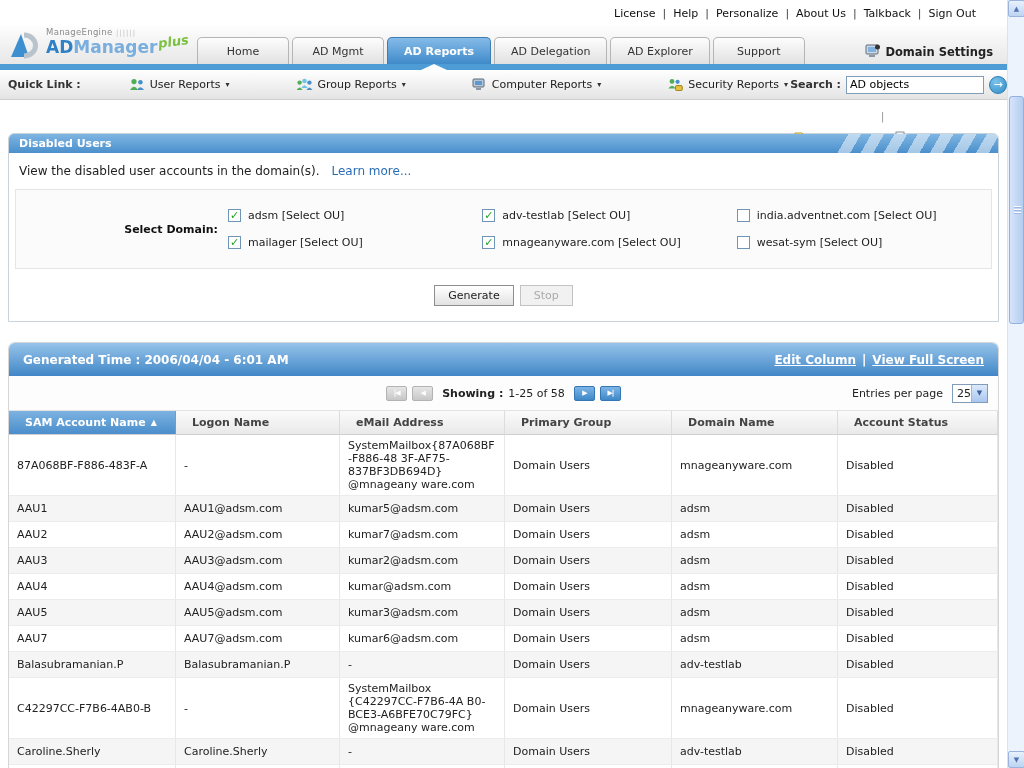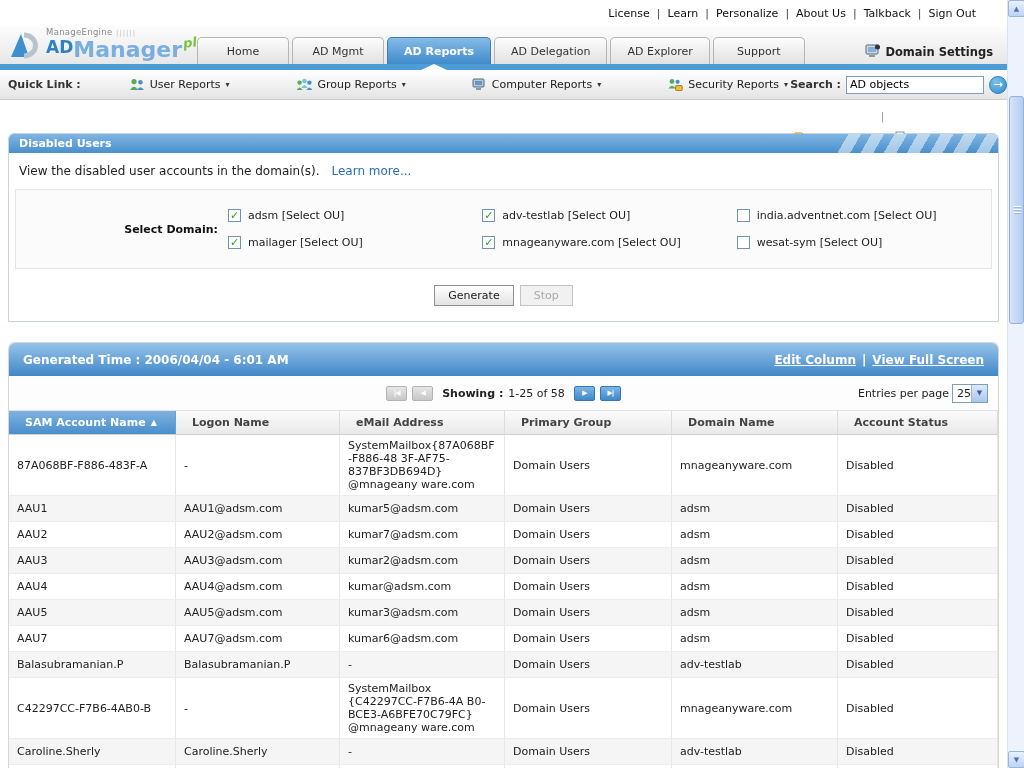--- a/index.html
+++ b/index.html
@@ -16,21 +16,21 @@
   .util-sep { color:#444; }
 
   
   .header { height:38px; position:relative; background:linear-gradient(#fdfdfd,#e7e7e7); }
   .brand { position:absolute; left:10px; top:0px; display:flex; align-items:flex-start; }
   .brand-text { margin-left:4px; line-height:1; }
   .brand-company { font-size:8.5px; color:#8a8a8a; letter-spacing:0.3px; }
   .brand-ticks { font-size:7px; color:#c2c2c2; letter-spacing:1px; }
   .brand-line2 { display:flex; align-items:flex-start; margin-top:2px; }
   .brand-ad { font-size:17px; font-weight:bold; color:#2e81c6; }
-  .brand-manager { font-size:22px; font-weight:bold; color:#79aede; }
+  .brand-manager { font-size:17px; font-weight:bold; color:#79aede; }
   .brand-plus { font-size:13px; font-style:italic; font-weight:bold; color:#7cc142; transform:rotate(-8deg); margin-left:1px; margin-top:-4px; }
   .tabs { position:absolute; left:197px; bottom:0; display:flex; gap:3px; align-items:flex-end; }
   .tab { height:27px; padding:0 16px; min-width:92px; display:flex; align-items:center; justify-content:center;
          background:linear-gradient(#fdfdfd,#e1e1e1); border:1px solid #b5b5b5; border-bottom:none;
          border-radius:5px 5px 0 0; color:#333; cursor:pointer; }
   .tab.active { background:linear-gradient(#85bbe8,#3f8aca); color:#fff; font-weight:bold; border-color:#3f7cb0; }
   .domain-settings { position:absolute; right:14px; bottom:5px; display:flex; align-items:center; gap:4px; font-weight:bold; font-size:11.5px; cursor:pointer; }
 
   .bluestrip { height:6px; background:#4e9cd6; }
 
@@ -79,21 +79,21 @@
               display:flex; align-items:center; justify-content:space-between; padding:0 14px; color:#fff; font-weight:bold; font-size:12px; }
   .p2-links { display:flex; gap:6px; }
   .p2-link { color:#fff; text-decoration:underline; cursor:pointer; }
   .pager-row { height:34px; position:relative; display:flex; align-items:center; justify-content:center; gap:5px; background:#fdfdfd; }
   .pg-btn { width:21px; height:15px; border-radius:2px; display:flex; align-items:center; justify-content:center;
             font-size:7px; color:#fff; font-weight:bold; cursor:pointer; letter-spacing:-1px; }
   .pg-gray { background:linear-gradient(#e6e6e6,#c7c7c7); border:1px solid #b3b3b3; color:#fdfdfd; }
   .pg-blue { background:linear-gradient(#7eb5e6,#3e88c8); border:1px solid #3577b4; }
   .showing-label { font-weight:bold; margin-left:4px; }
   .showing-value { margin-right:4px; }
-  .entries { position:absolute; right:10px; top:0; bottom:0; display:flex; align-items:center; gap:3px; }
+  .entries { position:absolute; right:10px; top:0; bottom:0; display:flex; align-items:center; gap:9px; }
   .fake-select { width:36px; height:19px; background:#fff; border:1px solid #7f9db9; display:flex; align-items:center; cursor:pointer; }
   .fs-value { flex:1; padding-left:4px; }
   .fs-arrow { width:16px; height:17px; background:linear-gradient(#dce9fb,#a9c6ef); border-left:1px solid #9cb8e0;
               display:flex; align-items:center; justify-content:center; font-size:7px; color:#3a5f9e; }
 
   
   .grid-cols { display:grid; grid-template-columns:167px 164px 165px 167px 166px minmax(0,1fr); }
   .thead { background:linear-gradient(#fbfbfb,#e9e9e9); border-top:1px solid #e2e2e2; border-bottom:1px solid #d0d0d0; height:25px; }
   .th { padding:0 16px; display:flex; align-items:center; gap:5px; font-weight:bold; color:#444; border-right:1px solid #dcdcdc; cursor:pointer; }
   .th.sorted { background:linear-gradient(#7db2e1,#4a8ecb); color:#fff; border-right-color:#699fd2; }
@@ -117,21 +117,21 @@
 </style>
 </head>
 <body>
 
 <div class="page">
   <div class="content">
 
     <div class="utilitybar">
       <span class="util-link">License</span>
         <span class="util-sep">|</span>
-      <span class="util-link">Learn</span>
+      <span class="util-link">Help</span>
         <span class="util-sep">|</span>
       <span class="util-link">Personalize</span>
         <span class="util-sep">|</span>
       <span class="util-link">About Us</span>
         <span class="util-sep">|</span>
       <span class="util-link">Talkback</span>
         <span class="util-sep">|</span>
       <span class="util-link">Sign Out</span>
     </div>
 

